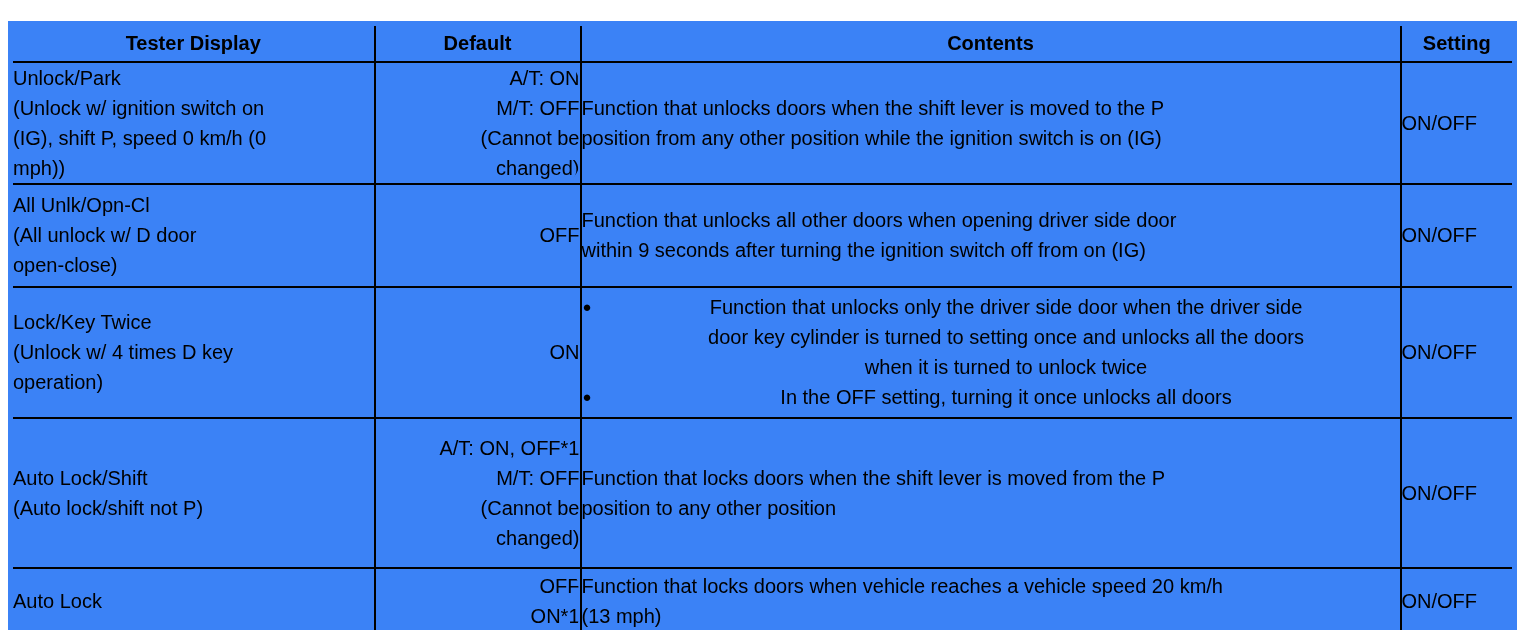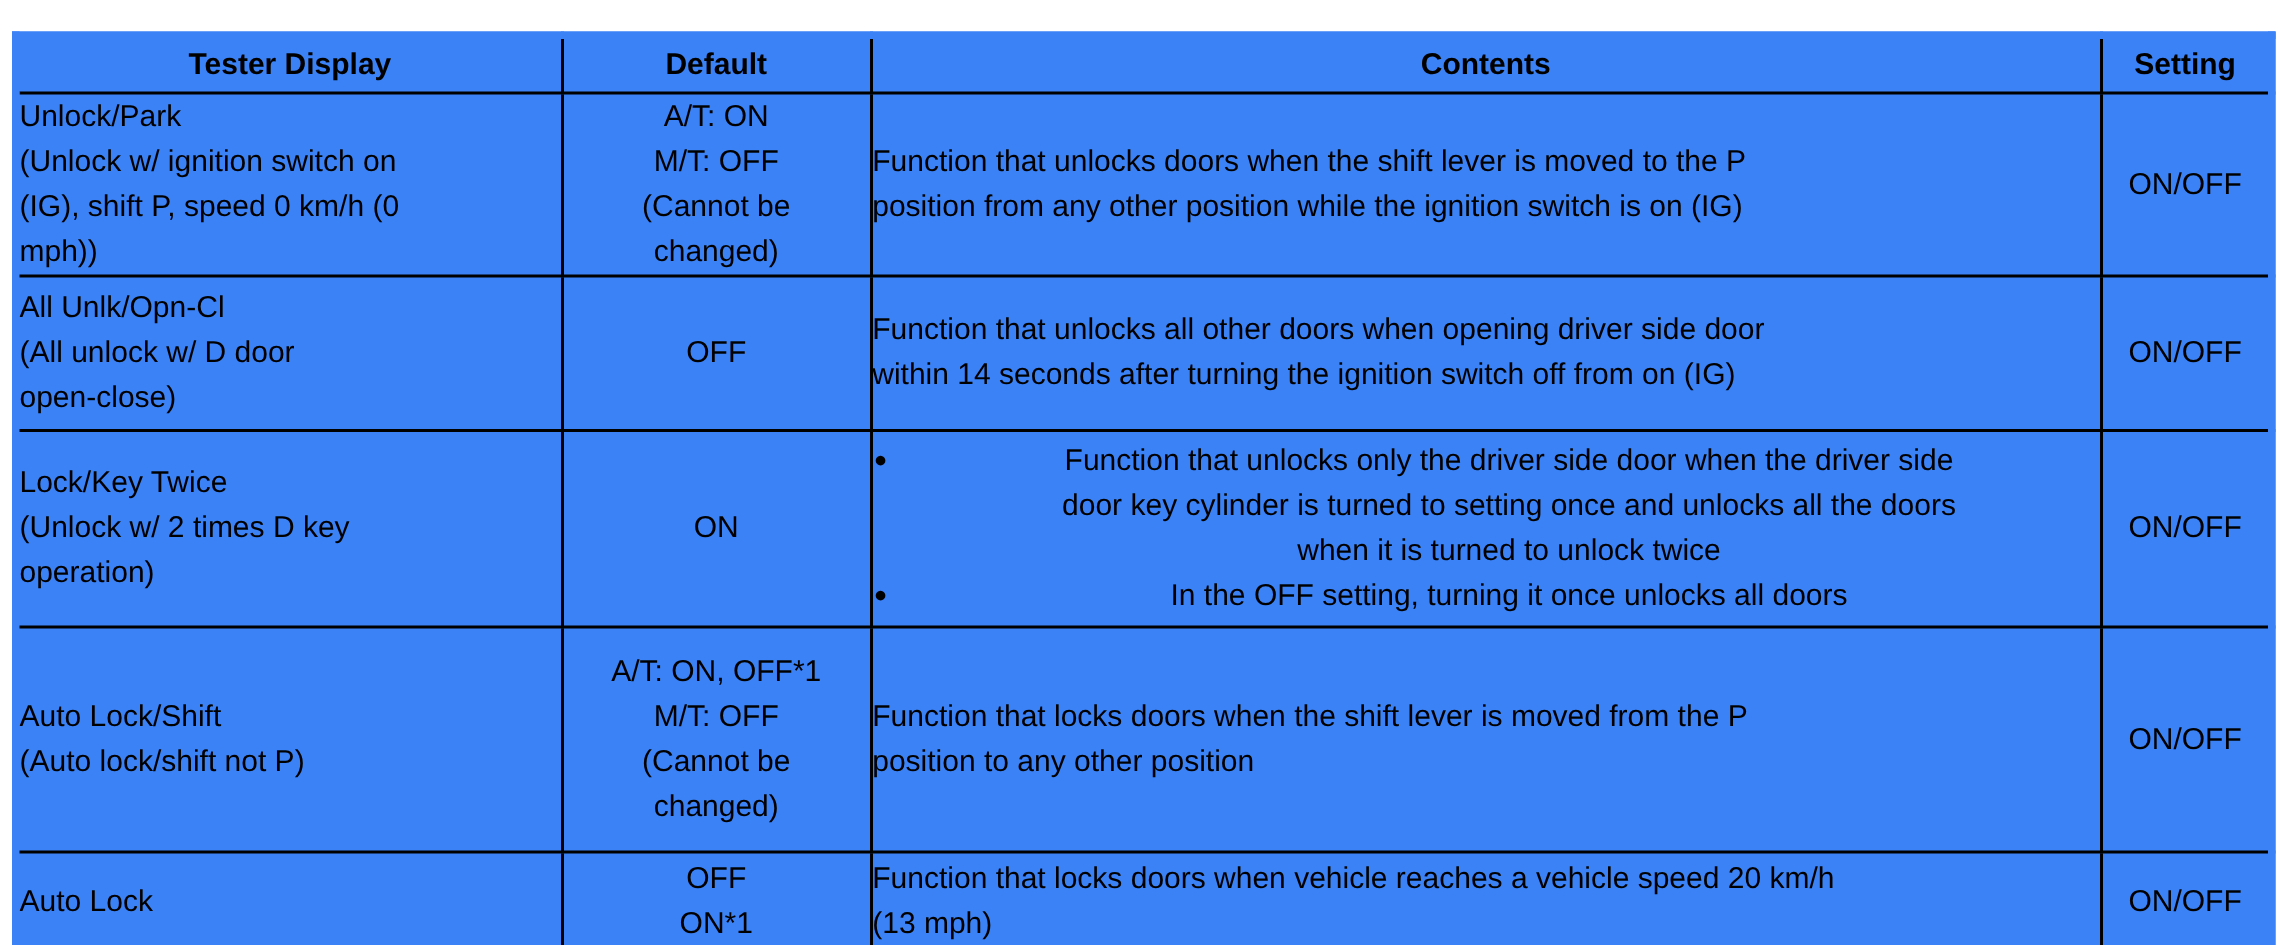--- a/index.html
+++ b/index.html
@@ -47,32 +47,31 @@
     text-align: center;
     line-height: 1.2;
   }
 
   td.col-display {
     text-align: left;
     padding-left: 5px;
     padding-right: 4px;
   }
   td.col-default {
-    text-align: center;
+    text-align: right;
     padding-left: 6px;
     padding-right: 6px;
     border-radius: 20px;
   }
   td.col-contents {
     text-align: left;
     padding-left: 13px;
     padding-right: 6px;
   }
   td.col-setting {
-    text-align: center;
     padding-left: 1px;
     padding-right: 1px;
   }
 
   
   tbody tr:nth-child(1) td { height: 117px; }
   tbody tr:nth-child(2) td { height: 103px; }
   tbody tr:nth-child(3) td { height: 131px; }
   tbody tr:nth-child(4) td { height: 150px; }
   tbody tr:nth-child(5) td { height: 69px;  }
@@ -136,28 +135,28 @@
           <td class="col-display">
             <div>All Unlk/Opn-Cl</div>
             <div>(All unlock w/ D door</div>
             <div>open-close)</div>
           </td>
           <td class="col-default">
             <div>OFF</div>
           </td>
           <td class="col-contents">
             <div>Function that unlocks all other doors when opening driver side door</div>
-            <div>within 14 seconds after turning the ignition switch off from on (IG)</div>
+            <div>within 9 seconds after turning the ignition switch off from on (IG)</div>
           </td>
           <td class="col-setting">ON/OFF</td>
         </tr>
         <tr>
           <td class="col-display">
             <div>Lock/Key Twice</div>
-            <div>(Unlock w/ 2 times D key</div>
+            <div>(Unlock w/ 4 times D key</div>
             <div>operation)</div>
           </td>
           <td class="col-default">
             <div>ON</div>
           </td>
           <td class="col-contents">
             <div class="bullet-item">
               <span class="bullet">●</span>
               <span class="bullet-text">
                 <div>Function that unlocks only the driver side door when the driver side</div>

